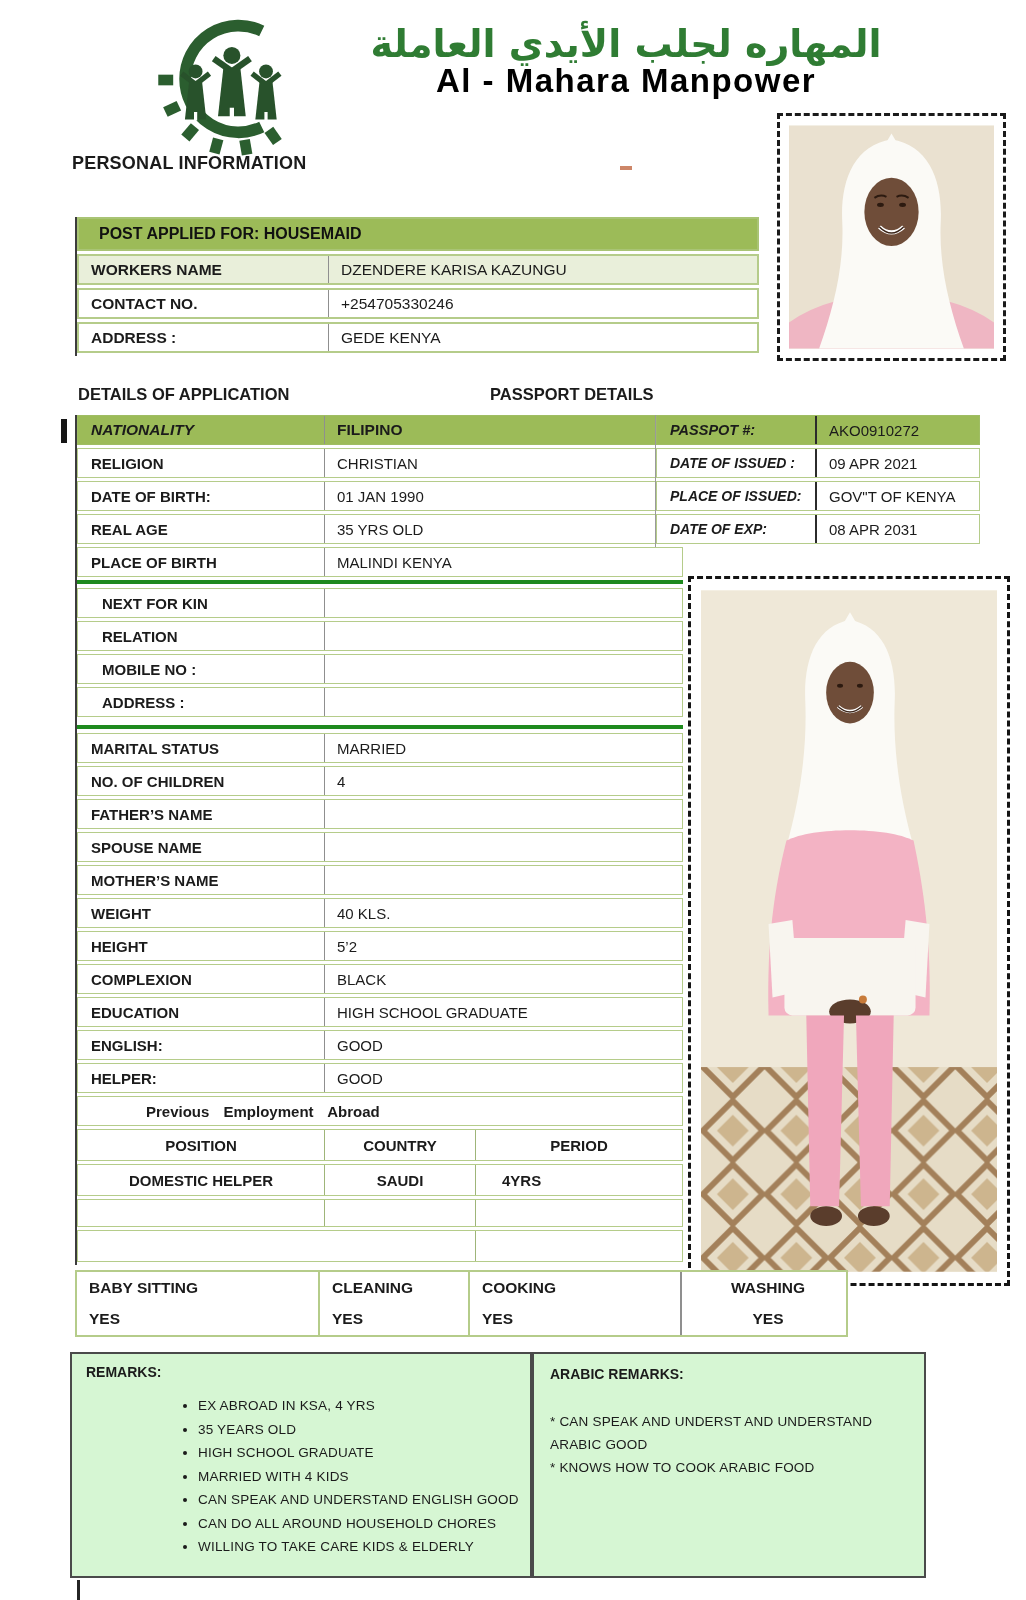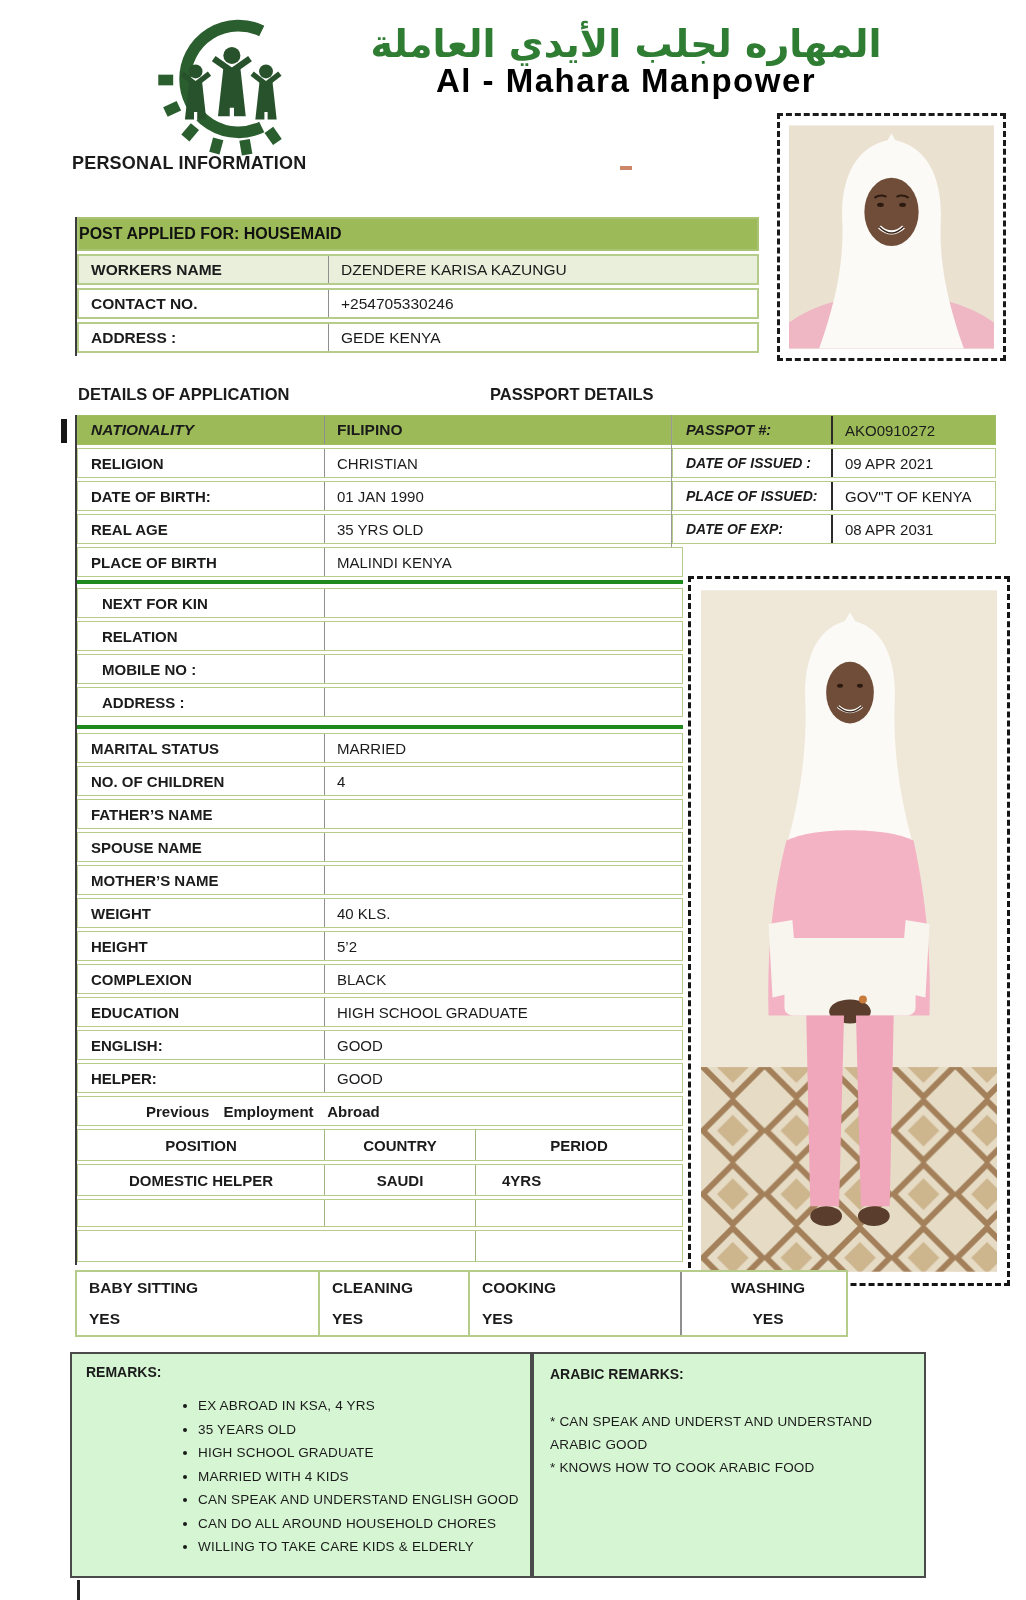--- a/index.html
+++ b/index.html
@@ -29,21 +29,21 @@
   .headshot svg, .fullbody svg { width:100%; height:100%; display:block; }
   .fullbody {
     position:absolute; left:688px; top:576px; width:322px; height:710px;
     border:3px dashed #141414; box-sizing:border-box; padding:10px; background:#fff;
   }
 
   
   .pi-table { position:absolute; left:75px; top:217px; width:682px; border-left:2px solid #3c3c3c; }
   .pi-header {
     height:34px; background:#9cbb58; border:2px solid #a9c475; box-sizing:border-box;
-    display:flex; align-items:center; padding-left:0; margin-bottom:3px;
+    display:flex; align-items:center; padding-left:20px; margin-bottom:3px;
     font-weight:bold; font-size:16px; color:#111;
   }
   .prow { display:flex; border:2px solid #b5cc8a; margin-bottom:3px; height:31px; box-sizing:border-box; background:#fff; }
   .prow .lbl { width:237px; display:flex; align-items:center; padding-left:12px; font-weight:bold; font-size:15.5px; border-right:1.5px solid #8f8f8f; }
   .prow .val { flex:1; display:flex; align-items:center; padding-left:12px; font-size:15.5px; }
   .prow.lightgreen { background:#e9efda; }
 
   
   .sec-title { position:absolute; top:385px; font-size:16.5px; font-weight:bold; }
 
@@ -276,21 +276,21 @@
       <div class="c2"></div>
       <div class="c3"></div>
     </div>
     <div class="erow h32">
       <div class="c1 left">WORK EXPERIENCE</div>
       <div class="c2"></div>
       <div class="c3"></div>
     </div>
   </div>
 
-  <div class="app-table" style="left:671px; width:324px; top:415px; border-left:1.5px solid #9a9a9a;">
+  <div class="app-table" style="left:655px; width:324px; top:415px; border-left:1.5px solid #9a9a9a;">
     <div class="arow green">
       <div class="lbl" style="width:160px; border-right:2px solid #2b2b2b; font-size:14.5px;">PASSPOT #:</div>
       <div class="val" style="font-weight:normal; font-size:15px;">AKO0910272</div>
     </div>
     <div class="arow">
       <div class="lbl" style="width:160px; border-right:2px solid #2b2b2b; font-style:italic; font-size:14px;">DATE OF ISSUED :</div>
       <div class="val">09 APR 2021</div>
     </div>
     <div class="arow">
       <div class="lbl" style="width:160px; border-right:2px solid #2b2b2b; font-style:italic; font-size:14px;">PLACE OF ISSUED:</div>

